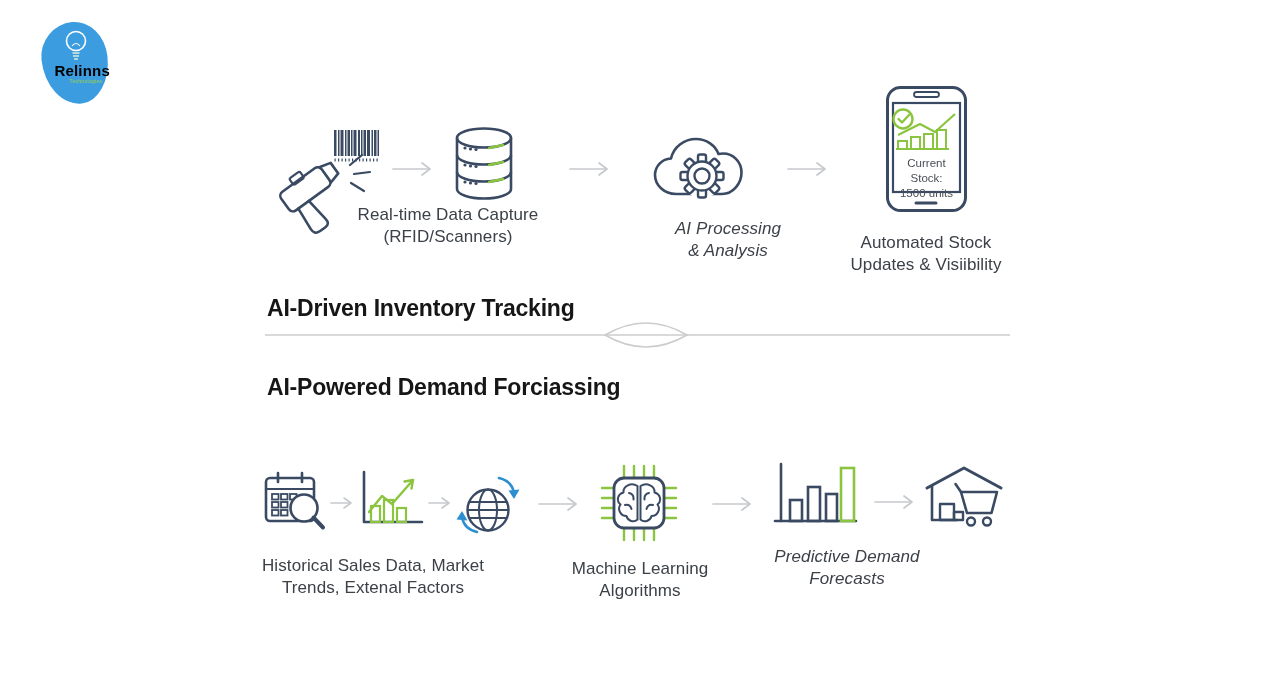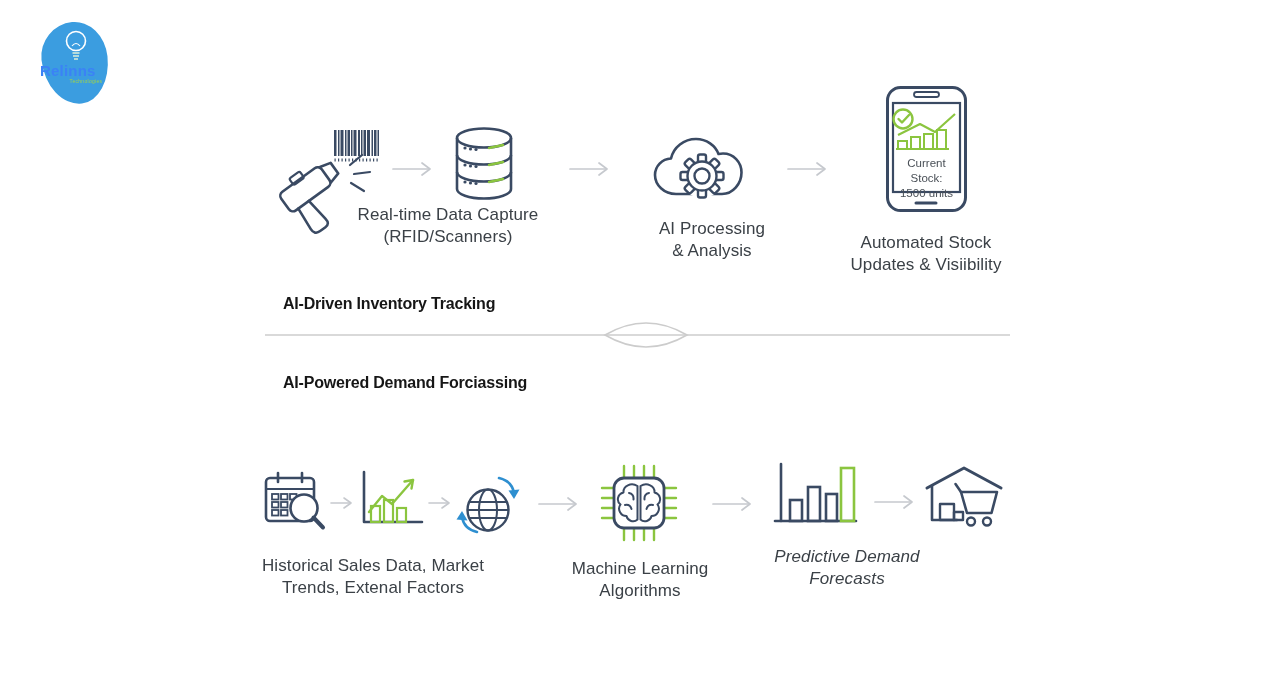--- a/index.html
+++ b/index.html
@@ -6,31 +6,31 @@
   #canvas{
     position:relative;width:1280px;height:686px;background:#ffffff;overflow:hidden;
     font-family:"Liberation Sans","DejaVu Sans",sans-serif;
   }
   .abs{position:absolute;}
   .step-label{
     position:absolute;text-align:center;white-space:pre-line;
     font-size:17px;line-height:1.3;color:#3b4147;letter-spacing:.1px;
   }
   .heading{
-    position:absolute;font-weight:bold;font-size:16px;color:#161616;letter-spacing:-0.2px;margin-left:16px;
+    position:absolute;font-weight:bold;font-size:23px;color:#161616;letter-spacing:-0.2px;
   }
   
   #logo{position:absolute;left:40px;top:20px;width:72px;height:88px;}
   #logo .blob{
     position:absolute;left:2px;top:2px;width:66px;height:82px;background:#3b9de0;
     border-radius:52% 48% 46% 54% / 42% 46% 54% 58%;transform:rotate(-6deg);
   }
   #logo .brand{
-    position:absolute;left:0;top:42px;width:70px;text-align:left;
-    color:#3b82f6;font-weight:bold;font-size:15px;letter-spacing:0.2px;
+    position:absolute;left:0;top:42px;width:70px;text-align:right;
+    color:#000000;font-weight:bold;font-size:15px;letter-spacing:0.2px;
   }
   #logo .brand-sub{
     position:absolute;left:26px;top:58px;width:40px;text-align:center;
     color:#9fd34a;font-size:5px;letter-spacing:0.3px;
   }
   
   #phone-text{
     position:absolute;left:893px;top:156px;width:67px;text-align:center;
     font-size:11.5px;line-height:15px;color:#4a5057;
   }
@@ -153,21 +153,21 @@
         <rect x="-4" y="-21.5" width="8" height="10" rx="2" transform="rotate(180)"></rect>
         <rect x="-4" y="-21.5" width="8" height="10" rx="2" transform="rotate(225)"></rect>
         <rect x="-4" y="-21.5" width="8" height="10" rx="2" transform="rotate(270)"></rect>
         <rect x="-4" y="-21.5" width="8" height="10" rx="2" transform="rotate(315)"></rect>
       </g>
       <circle r="14.5" fill="#ffffff" stroke="#3a4a63" stroke-width="2.4"></circle>
       <circle r="7.5" fill="#ffffff" stroke="#3a4a63" stroke-width="2.4"></circle>
     </g>
   </svg>
 
-  <div class="step-label" style="left:612px;top:218px;width:200px;">AI Processing
+  <div class="step-label" style="left:628px;top:218px;width:200px;font-style:italic;">AI Processing
 &amp; Analysis</div>
 
   <svg class="abs" style="left:787px;top:161px;" width="44" height="16" viewBox="0 0 44 16">
     <g fill="none" stroke="#c6c9ce" stroke-width="1.7" stroke-linecap="round" stroke-linejoin="round">
       <line x1="1" y1="8" x2="37" y2="8"></line>
         <polyline points="30,2 38,8 30,14"></polyline>
     </g>
   </svg>
 
   <svg class="abs" style="left:885px;top:85px;" width="83" height="128" viewBox="0 0 83 128">

